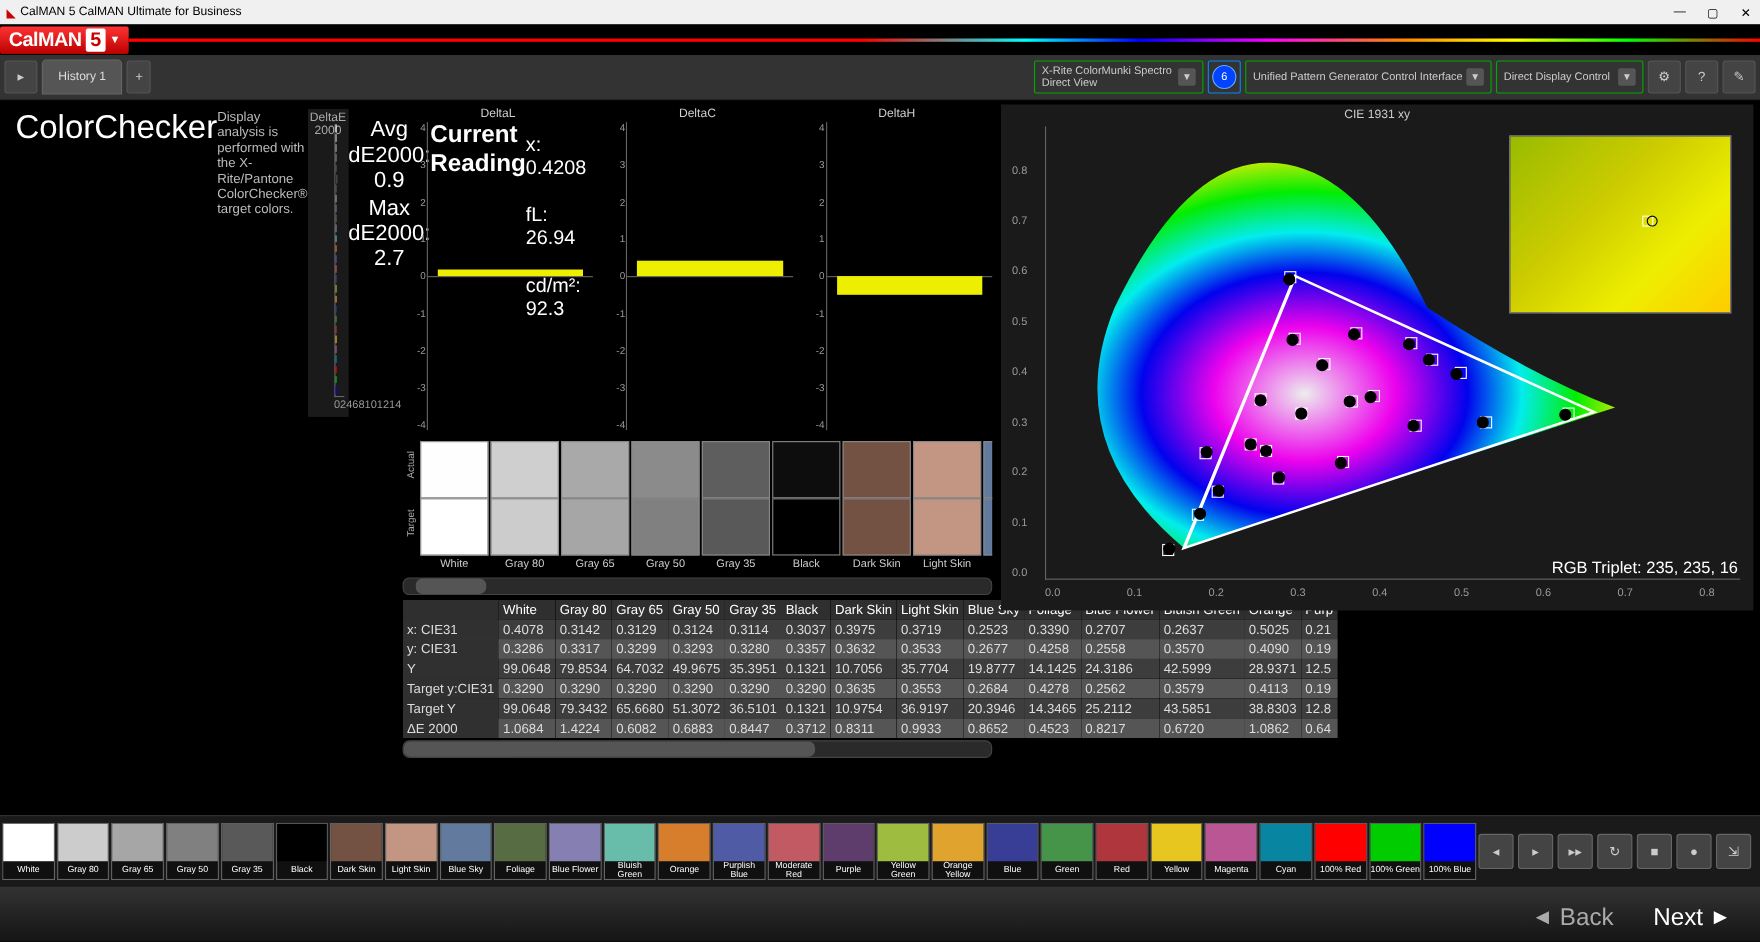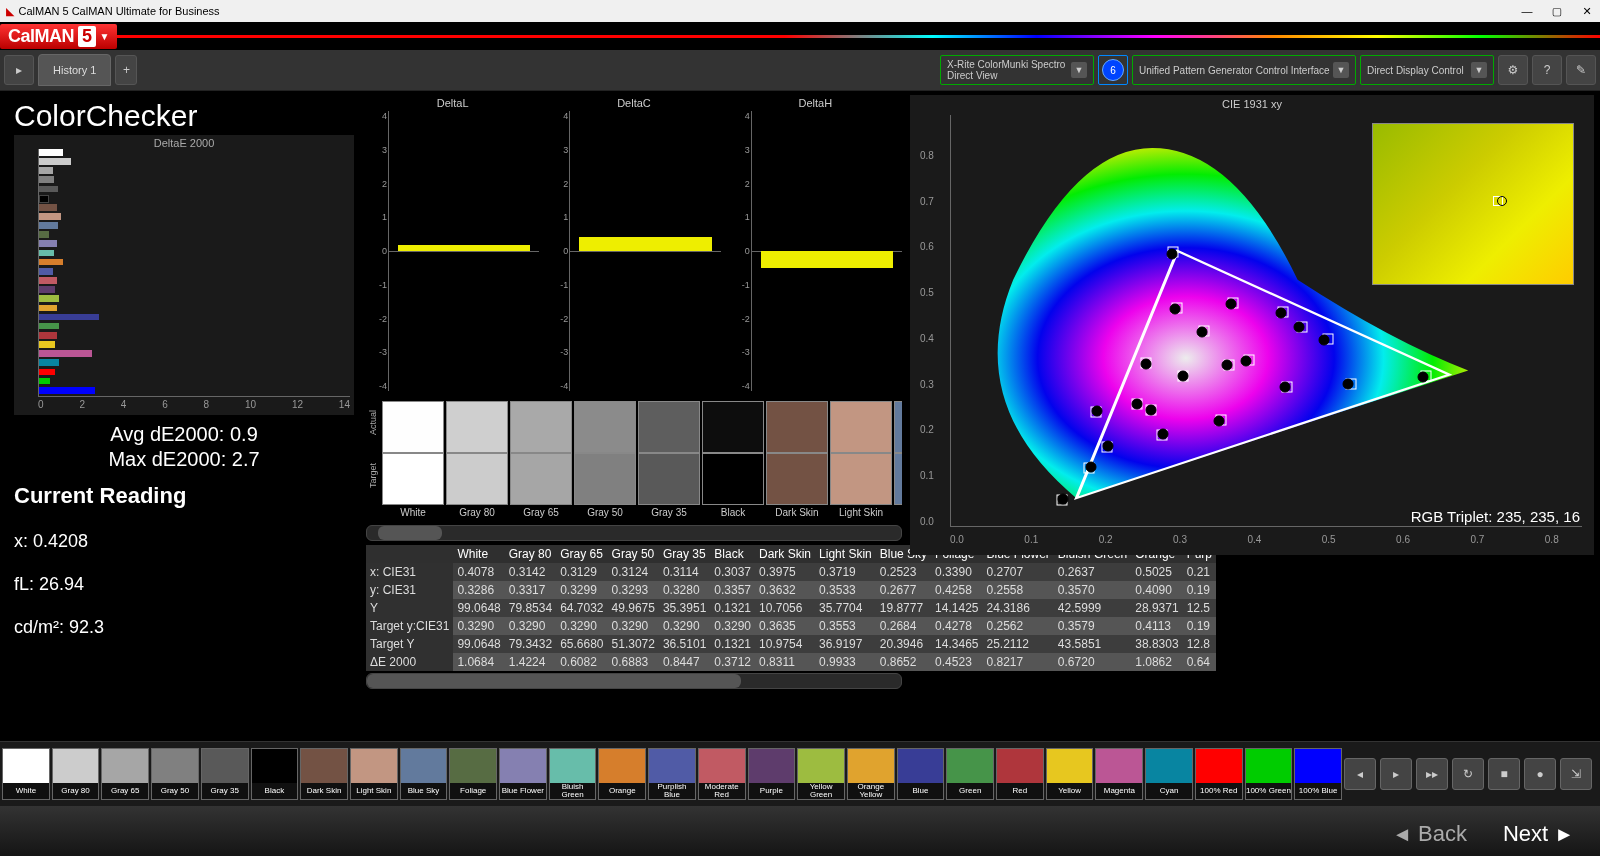--- a/index.html
+++ b/index.html
@@ -17,21 +17,21 @@
 .toolbar{height:36px;background:#333;display:flex;align-items:center;padding:2px 4px;gap:4px;border-bottom:1px solid #222}
 .toolbtn{background:#444;border:1px solid #555;border-radius:3px;height:28px;min-width:28px;display:flex;align-items:center;justify-content:center;color:#ccc;cursor:pointer}
 .histtab{background:#555;border:1px solid #666;border-radius:4px 4px 0 0;padding:4px 14px;font-size:11px;color:#ddd;height:22px;display:flex;align-items:center}
 .combo{background:#333;border:1px solid #0a0;border-radius:2px;min-width:140px;height:28px;display:flex;align-items:center;padding:0 6px 0 6px;font-size:10px;position:relative;color:#ccc;line-height:11px}
 .combo.blue{border-color:#08f}
 .combo .chev{margin-left:auto;background:#555;border-radius:2px;width:16px;height:16px;display:flex;align-items:center;justify-content:center;font-size:9px}
 .combo.badge{min-width:28px;padding:0;justify-content:center}
 .badge-circ{width:20px;height:20px;border-radius:50%;background:#04f;color:#fff;display:flex;align-items:center;justify-content:center;font-size:10px;border:1px solid #6af}
 
 .main{display:flex;height:650px}
-.leftcol{width:340px;padding:8px 8px 0 14px;display:flex;flex-direction:column}
+.leftcol{width:340px;padding:8px 8px 0 14px;display:flex;flex-direction:row}
 .leftcol h1{font-size:30px;margin:0 0 2px 0;color:#fff;font-weight:normal}
 .leftcol .sub{font-size:12px;color:#bbb;line-height:14px;margin-bottom:8px}
 .chart-box{background:#1a1a1a;position:relative}
 .chart-title{font-size:11px;color:#aaa;text-align:center;padding:2px}
 .de2000{height:280px;position:relative}
 .de2000 .plot{position:absolute;left:24px;top:14px;right:4px;bottom:18px;border-left:1px solid #666;border-bottom:1px solid #666}
 .de2000 .bar{position:absolute;height:8px;left:0}
 .de2000 .xticks{position:absolute;left:24px;right:4px;bottom:0;height:16px;display:flex;justify-content:space-between;font-size:10px;color:#999}
 .stats{font-size:20px;color:#fff;margin-top:6px}
 .stats div{margin:2px 0;text-align:center}
@@ -146,20 +146,21 @@
     </div>
   <div class="toolbtn">
       <span>✎</span>
     </div>
 </div>
 
 <div class="main">
 
   <div class="leftcol">
     <h1>ColorChecker</h1>
+    <div class="sub">Display analysis is performed with the X-Rite/Pantone ColorChecker® target colors.</div>
 
     <div class="chart-box de2000">
       <div class="chart-title">DeltaE 2000</div>
       <div class="plot" id="de2000-plot">
           <div class="bar" style="top: 0%; width: 7.64286%; height: 2.7037%; background: rgb(255, 255, 255);"></div>
           <div class="bar" style="top: 3.7037%; width: 10.1429%; height: 2.7037%; background: rgb(204, 204, 204);"></div>
           <div class="bar" style="top: 7.40741%; width: 4.35714%; height: 2.7037%; background: rgb(166, 166, 166);"></div>
           <div class="bar" style="top: 11.1111%; width: 4.92857%; height: 2.7037%; background: rgb(128, 128, 128);"></div>
           <div class="bar" style="top: 14.8148%; width: 6%; height: 2.7037%; background: rgb(89, 89, 89);"></div>
           <div class="bar" style="top: 18.5185%; width: 2.64286%; height: 2.7037%; background: rgb(0, 0, 0); border: 1px solid rgb(68, 68, 68);"></div>

